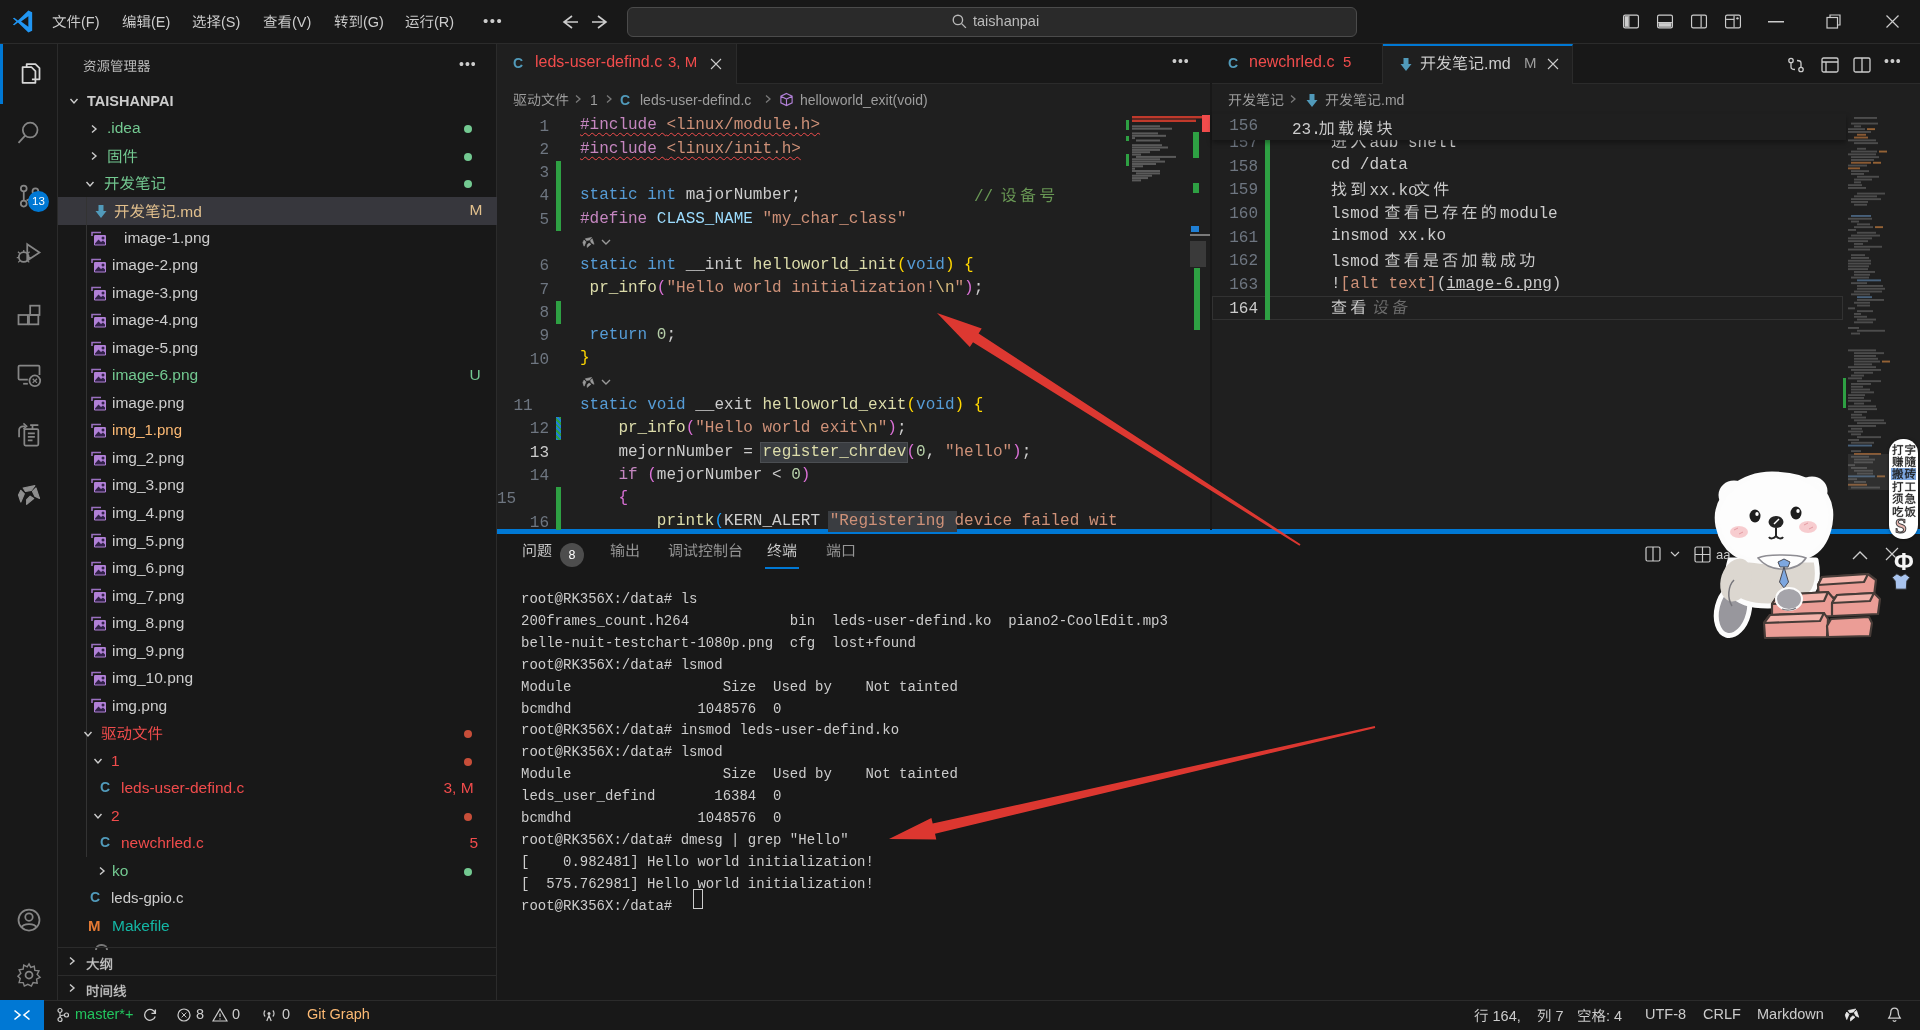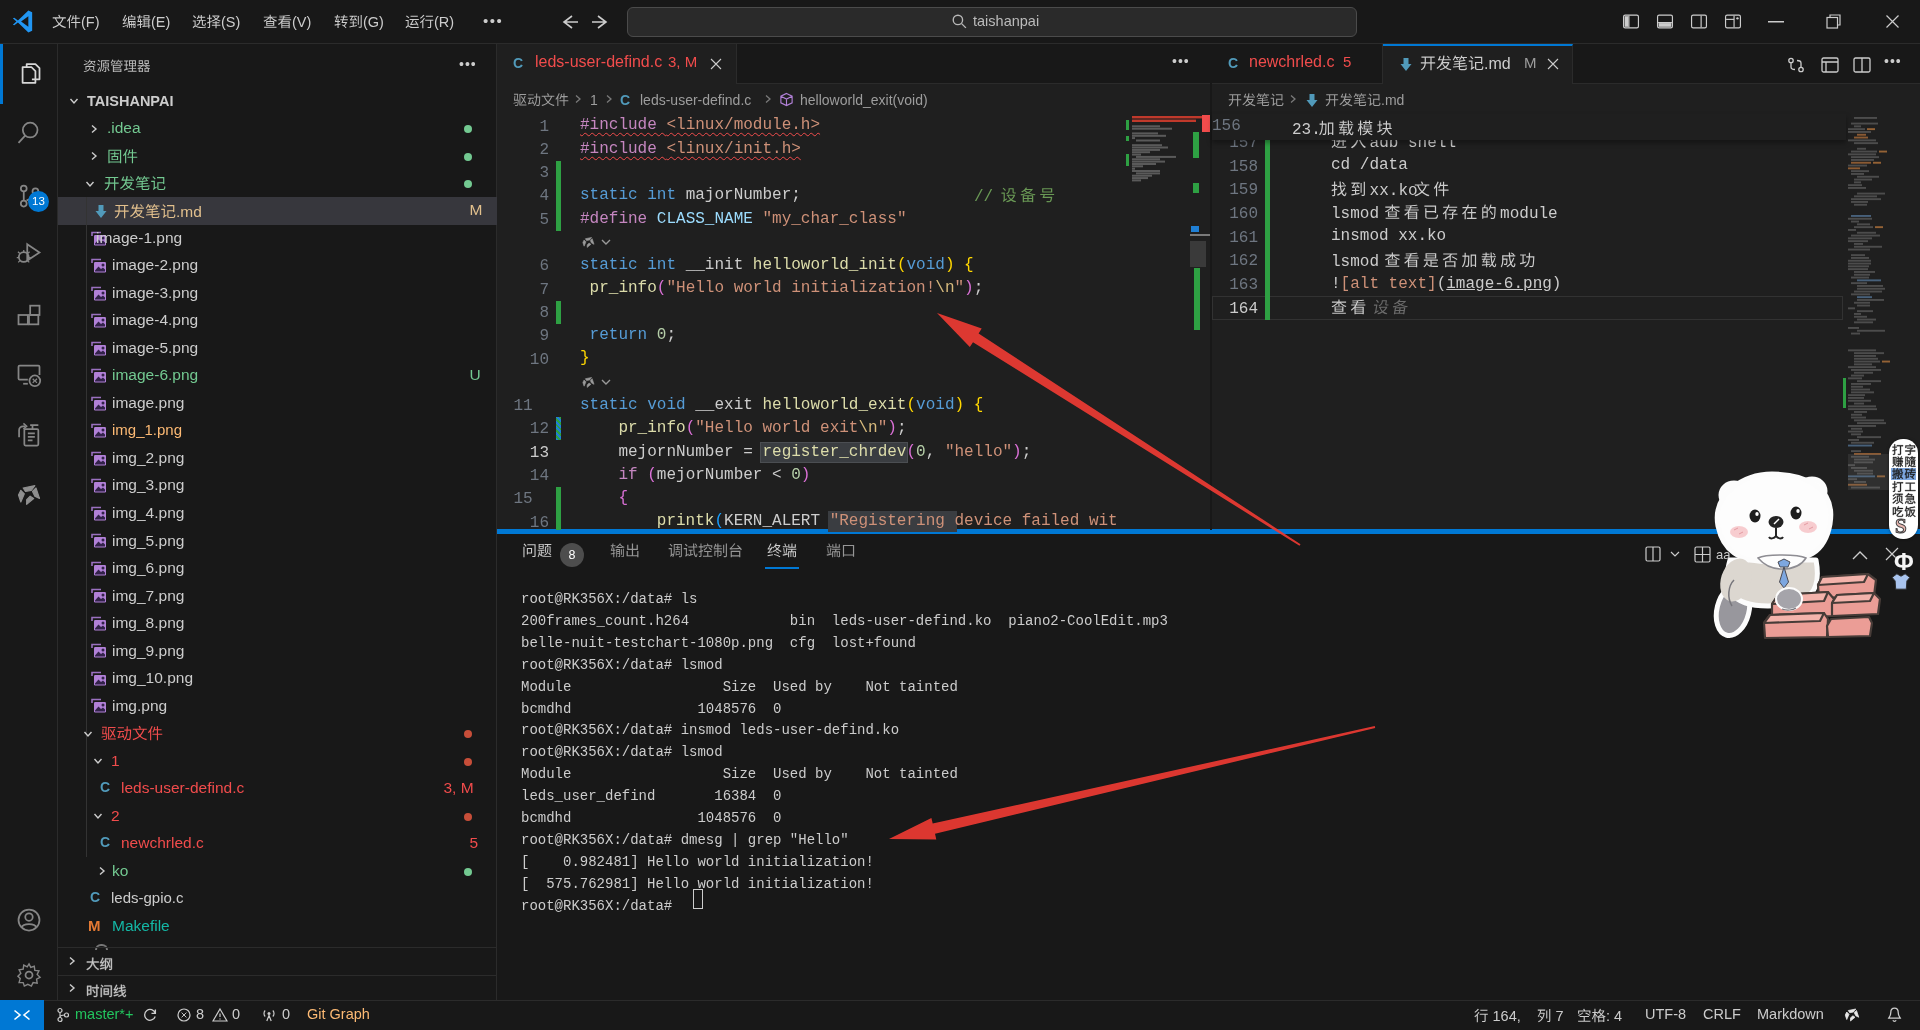--- a/index.html
+++ b/index.html
@@ -265,21 +265,21 @@
     <use href="#c8bb0" transform="translate(46.5,0) scale(0.015500)" fill="#e2c08d"></use>
     <text xml:space="preserve" x="62.0" y="0" font-family="Liberation Sans" font-size="15.5px" font-weight="400" fill="#e2c08d">.md</text>
   </svg>
 <div class="abs" style="left:469.4px;top:201.4px;font-size:15.5px;color:#e2c08d">M</div>
 <svg class="abs" style="left:91px;top:230.8px" width="16" height="16" viewBox="0 0 16 16">
     <path d="M1 5 V1.5 H10" fill="none" stroke="#9a70c0" stroke-width="1.6"></path>
     <rect x="3" y="4" width="12" height="10.5" rx="1.2" fill="#b180d7"></rect>
     <path d="M4 12.5 L7.5 8.5 L10 11 L12 9.5 L14 11.5 V13.5 H4 Z" fill="#33224a"></path>
     <circle cx="12" cy="7" r="1.5" fill="#33224a"></circle>
   </svg>
-<div class="abs" style="left:96px;top:228.9px;font-size:15.5px;color:#cccccc;white-space:nowrap">image-1.png</div>
+<div class="abs" style="left:124px;top:228.9px;font-size:15.5px;color:#cccccc;white-space:nowrap">image-1.png</div>
 <svg class="abs" style="left:91px;top:258.2px" width="16" height="16" viewBox="0 0 16 16">
     <path d="M1 5 V1.5 H10" fill="none" stroke="#9a70c0" stroke-width="1.6"></path>
     <rect x="3" y="4" width="12" height="10.5" rx="1.2" fill="#b180d7"></rect>
     <path d="M4 12.5 L7.5 8.5 L10 11 L12 9.5 L14 11.5 V13.5 H4 Z" fill="#33224a"></path>
     <circle cx="12" cy="7" r="1.5" fill="#33224a"></circle>
   </svg>
 <div class="abs" style="left:112px;top:256.4px;font-size:15.5px;color:#cccccc;white-space:nowrap">image-2.png</div>
 <svg class="abs" style="left:91px;top:285.8px" width="16" height="16" viewBox="0 0 16 16">
     <path d="M1 5 V1.5 H10" fill="none" stroke="#9a70c0" stroke-width="1.6"></path>
     <rect x="3" y="4" width="12" height="10.5" rx="1.2" fill="#b180d7"></rect>
@@ -483,21 +483,21 @@
 <div class="abs" style="left:497px;top:210.7px;width:52px;text-align:right;font-size:16px;color:#6e7681;font-family:'Liberation Mono'">5</div>
 <div class="abs" style="left:497px;top:257.3px;width:52px;text-align:right;font-size:16px;color:#6e7681;font-family:'Liberation Mono'">6</div>
 <div class="abs" style="left:497px;top:280.6px;width:52px;text-align:right;font-size:16px;color:#6e7681;font-family:'Liberation Mono'">7</div>
 <div class="abs" style="left:497px;top:303.9px;width:52px;text-align:right;font-size:16px;color:#6e7681;font-family:'Liberation Mono'">8</div>
 <div class="abs" style="left:497px;top:327.2px;width:52px;text-align:right;font-size:16px;color:#6e7681;font-family:'Liberation Mono'">9</div>
 <div class="abs" style="left:497px;top:350.5px;width:52px;text-align:right;font-size:16px;color:#6e7681;font-family:'Liberation Mono'">10</div>
 <div class="abs" style="left:497px;top:397.1px;width:52px;text-align:center;font-size:16px;color:#6e7681;font-family:'Liberation Mono'">11</div>
 <div class="abs" style="left:497px;top:420.4px;width:52px;text-align:right;font-size:16px;color:#6e7681;font-family:'Liberation Mono'">12</div>
 <div class="abs" style="left:497px;top:443.7px;width:52px;text-align:right;font-size:16px;color:#cccccc;font-family:'Liberation Mono'">13</div>
 <div class="abs" style="left:497px;top:467.0px;width:52px;text-align:right;font-size:16px;color:#6e7681;font-family:'Liberation Mono'">14</div>
-<div class="abs" style="left:497px;top:490.3px;width:52px;text-align:center;font-size:16px;color:#6e7681;font-family:'Liberation Mono'">15</div>
+<div class="abs" style="left:497px;top:490.3px;width:52px;text-align:left;font-size:16px;color:#6e7681;font-family:'Liberation Mono'">15</div>
 <div class="abs" style="left:497px;top:513.6px;width:52px;text-align:right;font-size:16px;color:#6e7681;font-family:'Liberation Mono'">16</div>
 <div class="abs" style="left:556px;top:160.9px;width:5px;height:69.9px;background:#2ea043"></div>
 <div class="abs" style="left:556px;top:300.7px;width:5px;height:23.3px;background:#2ea043"></div>
 <div class="abs" style="left:556px;top:417.2px;width:5px;height:23.3px;background:repeating-linear-gradient(45deg,#1f7fd4 0 2px,#2ea043 2px 4px)"></div>
 <div class="abs" style="left:556px;top:487.1px;width:5px;height:42.9px;background:#2ea043"></div>
 <div class="abs" style="left:760px;top:442px;width:148px;height:21px;background:#3a3d41;border:1px solid #4b4e52"></div>
 <div class="abs" style="left:828px;top:511px;width:129px;height:21px;background:#3a3d41"></div>
 <pre class="abs" style="left:580px;top:114.3px;font-size:16px;line-height:23.3px;color:#cccccc"><span class="sq"><span class="pp">#include</span> <span class="st">&lt;linux/module.h&gt;</span></span></pre>
 <pre class="abs" style="left:580px;top:137.6px;font-size:16px;line-height:23.3px;color:#cccccc"><span class="sq"><span class="pp">#include</span> <span class="st">&lt;linux/init.h&gt;</span></span></pre>
 <pre class="abs" style="left:580px;top:184.2px;font-size:16px;line-height:23.3px;color:#cccccc"><span class="kw">static</span> <span class="kw">int</span> majorNumber;</pre>
@@ -667,21 +667,21 @@
 <pre class="abs" style="left:1331px;top:272.6px;font-size:16px;line-height:23.7px;color:#cccccc">!<span class="st">[alt text]</span>(<span style="text-decoration:underline">image-6.png</span>)</pre>
 <svg style="position:absolute;left:1331px;top:313.1px;overflow:visible" width="2" height="2">
     <use href="#c67e5" transform="translate(0.0,0) scale(0.016000)" fill="#cccccc"></use>
     <use href="#c770b" transform="translate(19.3,0) scale(0.016000)" fill="#cccccc"></use>
   </svg>
 <svg style="position:absolute;left:1372px;top:313.1px;overflow:visible" width="2" height="2">
     <use href="#c8bbe" transform="translate(0.0,0) scale(0.016000) skewX(-9)" fill="#6b6b6b"></use>
     <use href="#c5907" transform="translate(19.3,0) scale(0.016000) skewX(-9)" fill="#6b6b6b"></use>
   </svg>
 <div class="abs" style="left:1212px;top:114px;width:634px;height:26px;background:#1f1f1f;box-shadow:0 3px 5px rgba(0,0,0,0.35)"></div>
-<div class="abs" style="left:1212px;top:117px;width:46px;text-align:left;font-size:16px;color:#6e7681;font-family:'Liberation Mono'">156</div>
+<div class="abs" style="left:1212px;top:117px;width:46px;text-align:right;font-size:16px;color:#6e7681;font-family:'Liberation Mono'">156</div>
 <svg style="position:absolute;left:1292px;top:134px;overflow:visible" width="2" height="2">
     <text xml:space="preserve" x="0.0" y="0" font-family="Liberation Mono" font-size="16px" font-weight="400" fill="#cccccc">23.</text>
     <use href="#c52a0" transform="translate(26.7,0) scale(0.016000)" fill="#cccccc"></use>
     <use href="#c8f7d" transform="translate(46.0,0) scale(0.016000)" fill="#cccccc"></use>
     <use href="#c6a21" transform="translate(65.2,0) scale(0.016000)" fill="#cccccc"></use>
     <use href="#c5757" transform="translate(84.5,0) scale(0.016000)" fill="#cccccc"></use>
   </svg>
 <svg class="abs" style="left:1848px;top:114px" width="60" height="416">
     <rect x="6" y="3.0" width="23" height="1.9" fill="#4c4c4c"></rect>
     <rect x="3" y="8.6" width="27" height="1.9" fill="#4c4c4c"></rect>

